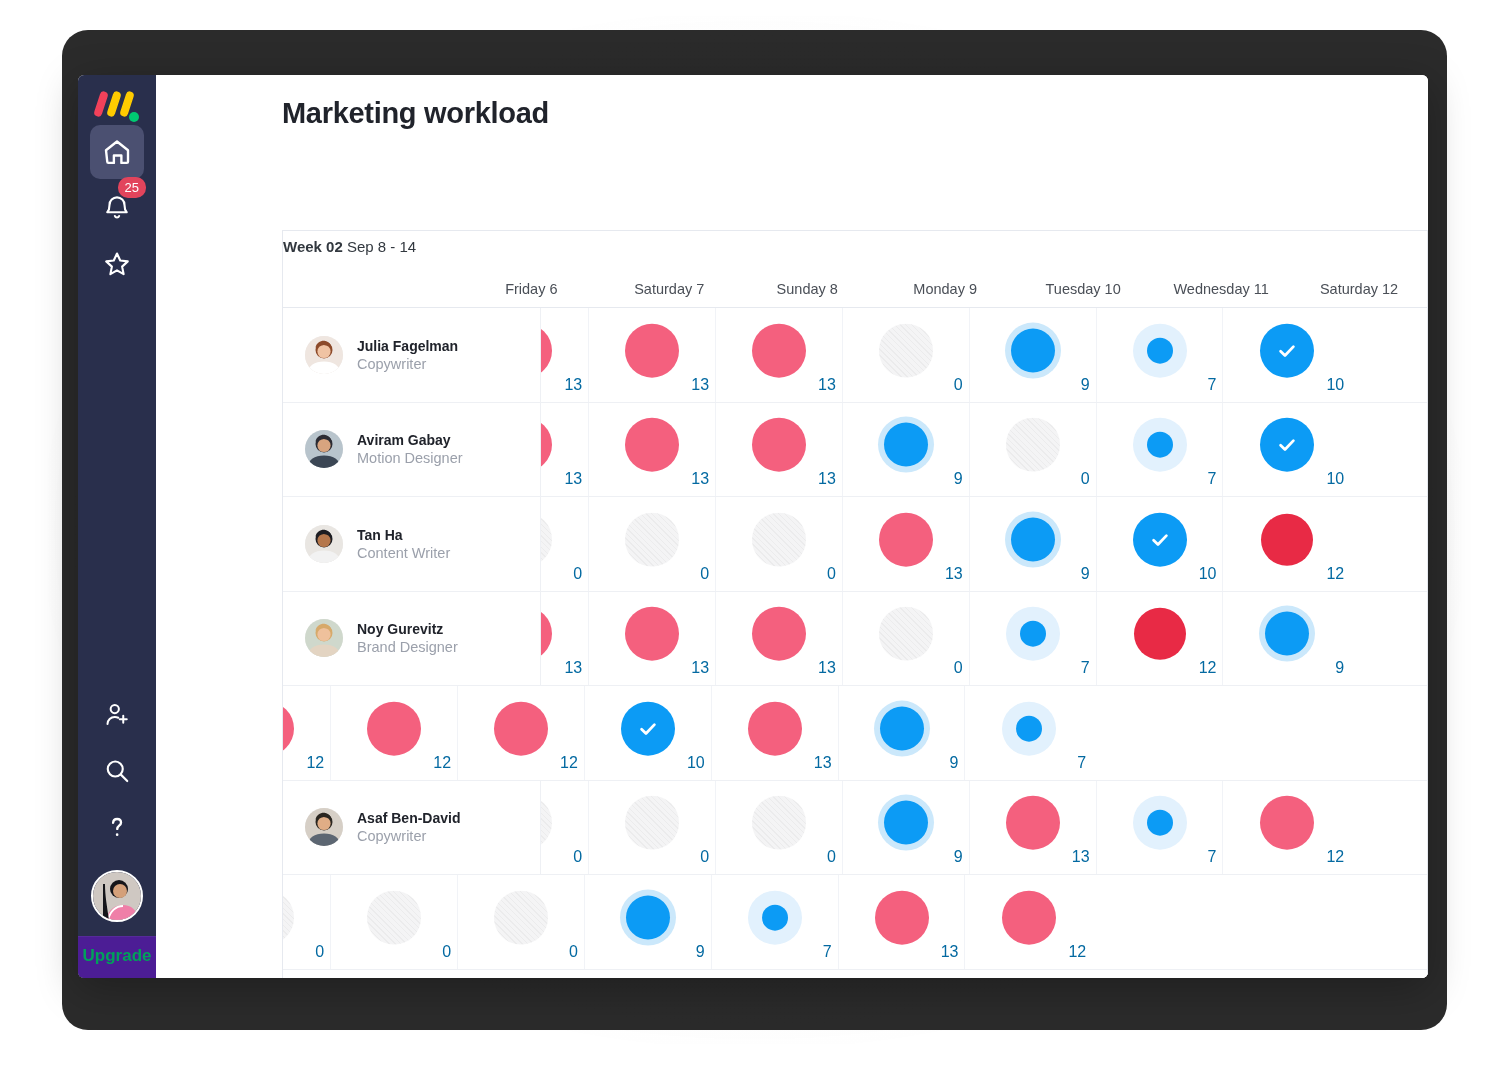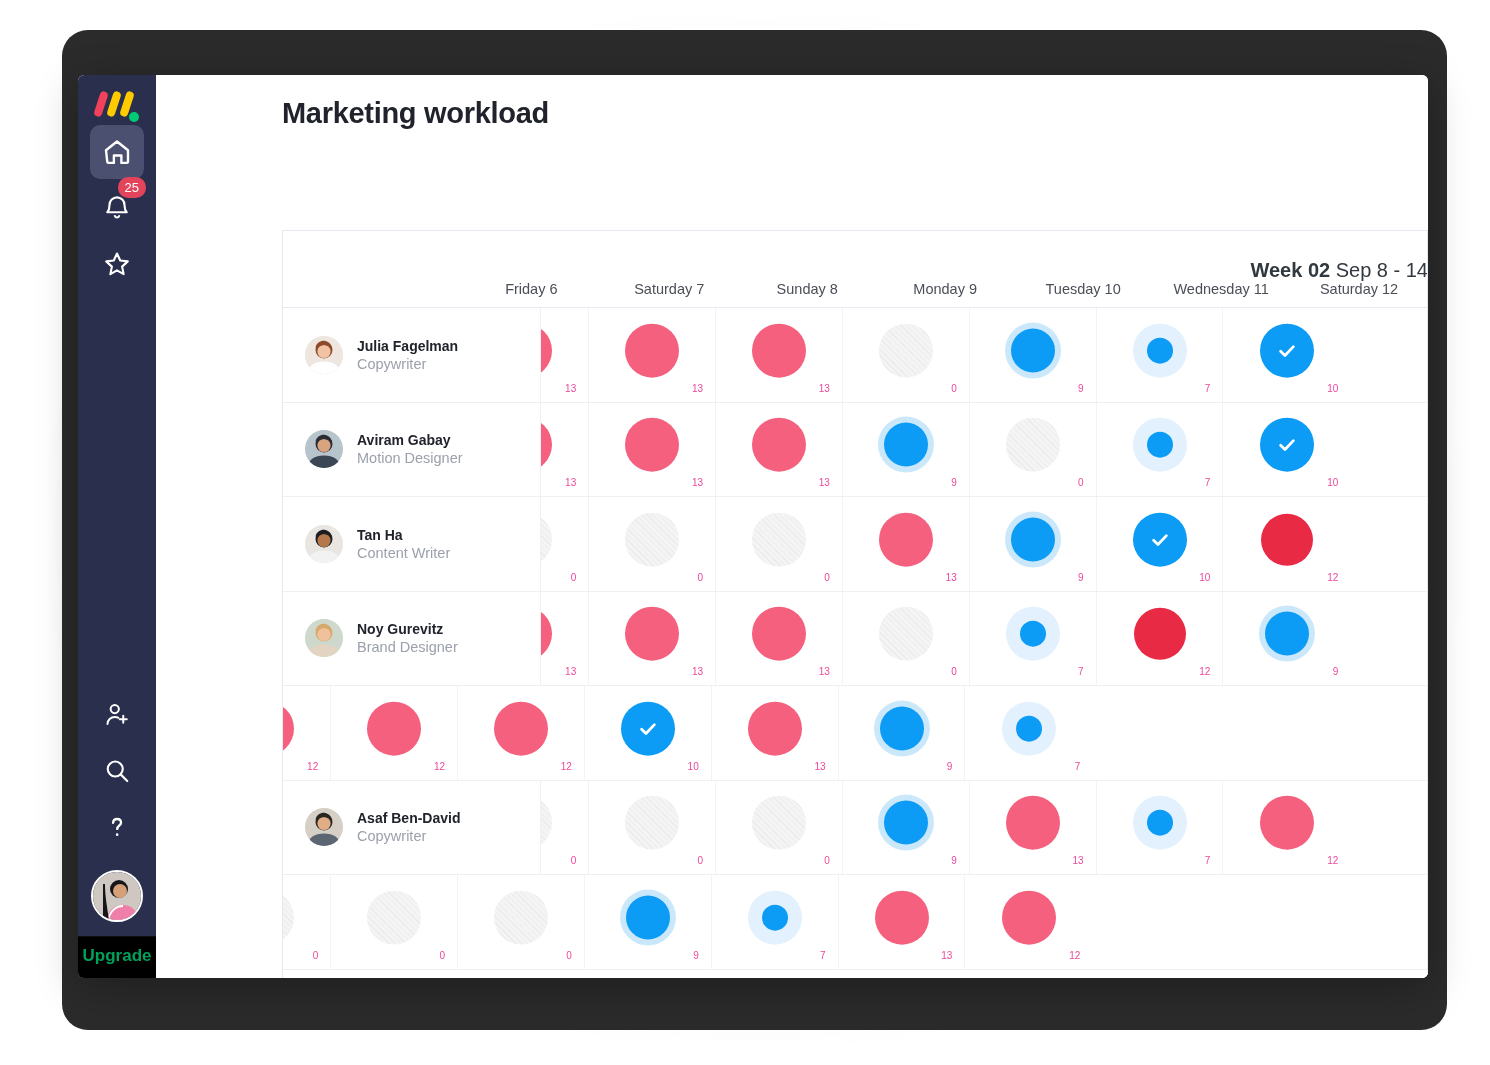--- a/index.html
+++ b/index.html
@@ -74,21 +74,21 @@
   }
   .rail-spacer { flex: 1 1 auto; }
   .rail-avatar {
     width: 52px; height: 52px; border-radius: 50%;
     margin-top: 16px; margin-bottom: 14px;
     border: 2px solid #ffffff;
     overflow: hidden; cursor: pointer;
   }
   .upgrade-bar {
     width: 92px; padding: 9px 0 12px 0;
-    background:#000000;
+    background:#4c1d95;
     text-align:center;
     color:#00a15a; font-weight: bold; font-size: 17px;
     cursor: pointer;
     border-top: 1px solid rgba(255,255,255,0.06);
   }
 
   
   .main {
     position: absolute; left: 78px; top: 0;
     width: 1272px; height: 903px;
@@ -129,22 +129,22 @@
   
   .tl-card {
     position:absolute; left: 126px; top: 155px;
     width: 1146px; height: 748px;
     background:#fff;
     border-top: 1px solid #e6e9ef;
     border-left: 1px solid #e6e9ef;
   }
   .tl-head { position:relative; height: 77px; border-bottom: 1px solid #e6e9ef; }
   .week-label {
-    position:absolute; top: 28px; left: 0; width: 100%;
-    text-align: right; font-size: 20px; color: #32383f;
+    position:absolute; top: 7px; left: 0; width: 100%;
+    text-align: left; font-size: 15px; color: #32383f;
   }
   .week-label b { font-weight: bold; }
   .day-cols {
     position:absolute; bottom: 10px; left: 0;
     width: 100%; display:flex;
   }
   .day-col-head {
     flex: 1 1 0; text-align:center;
     font-size: 14.5px; color: #4a4f57;
   }
@@ -178,22 +178,22 @@
   }
   .cell:last-child { border-right: none; }
   .bubble-wrap {
     position:absolute; left: 50%; top: 50%;
     transform: translate(-50%, -58%);
     display:flex; align-items:center; justify-content:center;
   }
   .bubble { border-radius: 50%; display:flex; align-items:center; justify-content:center; }
   .ring { border-radius: 50%; display:flex; align-items:center; justify-content:center; }
   .cell .val {
-    position:absolute; right: 12px; bottom: 8px;
-    font-size: 10px; color: #ec4899;
+    position:absolute; right: 6px; bottom: 8px;
+    font-size: 16px; color: #0369a1;
   }
   .check { width: 22px; height: 22px; display:block; }
 
   
   .clip-col { overflow: hidden; }
 
   
   .card-right-edge {
     position:absolute; right: 0; top: 0; width: 1px; height: 100%;
     background: #e6e9ef;

